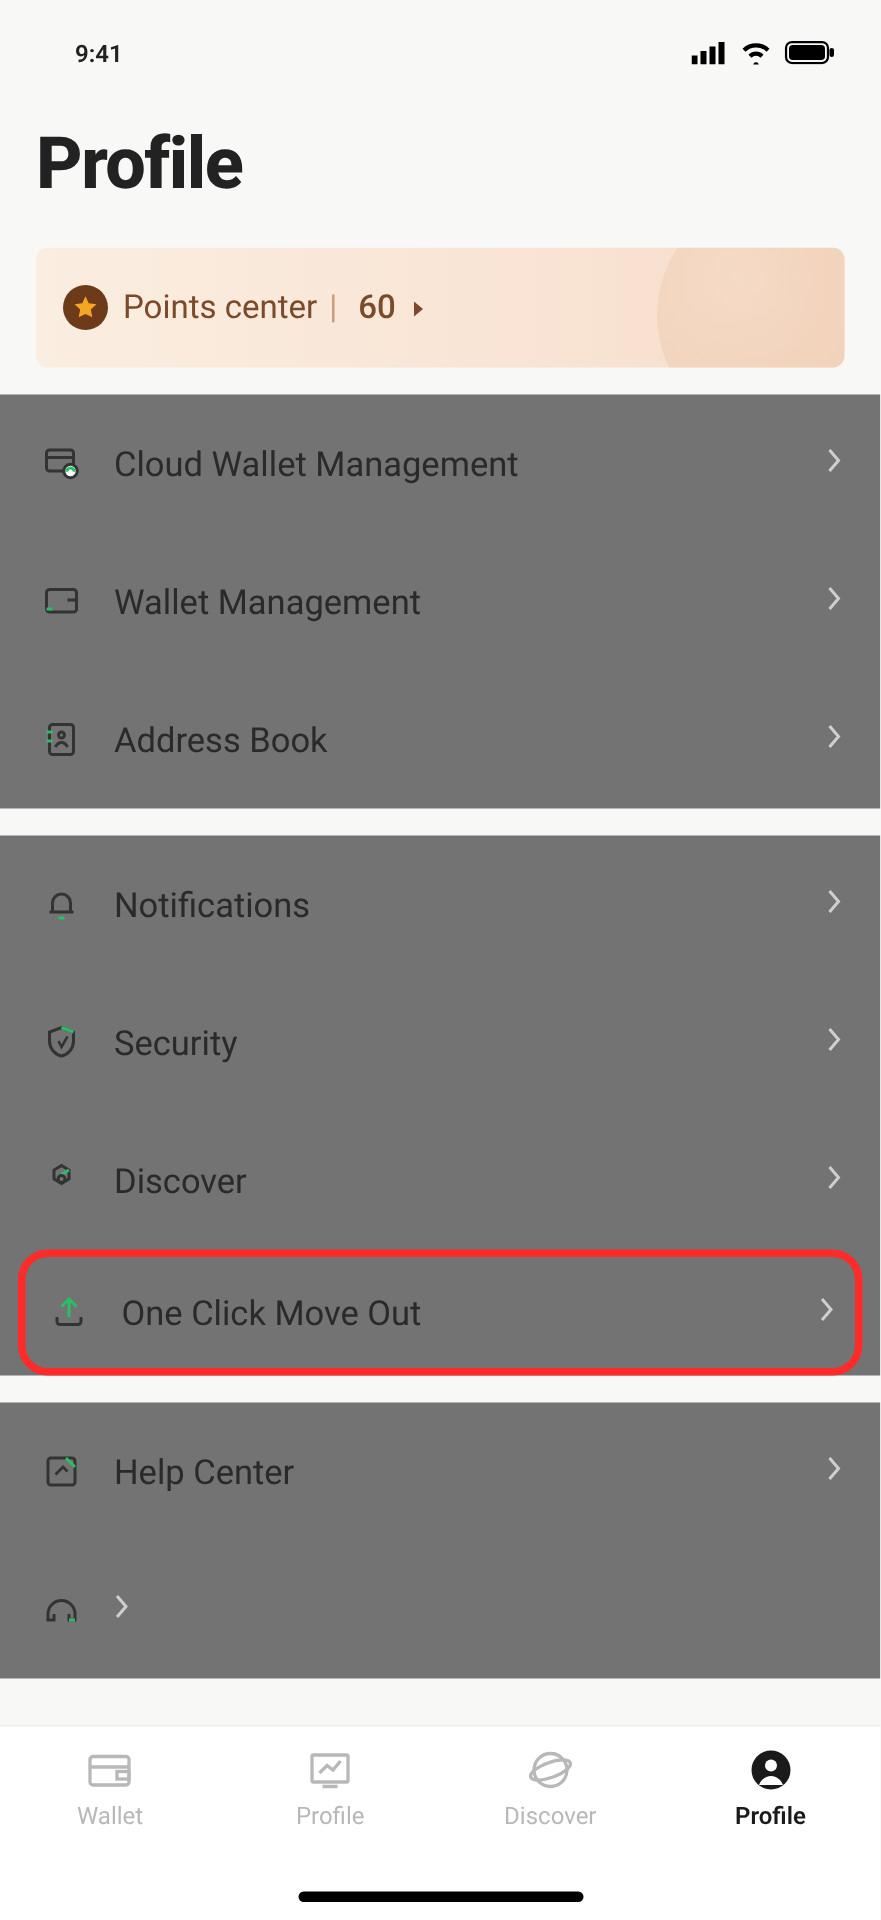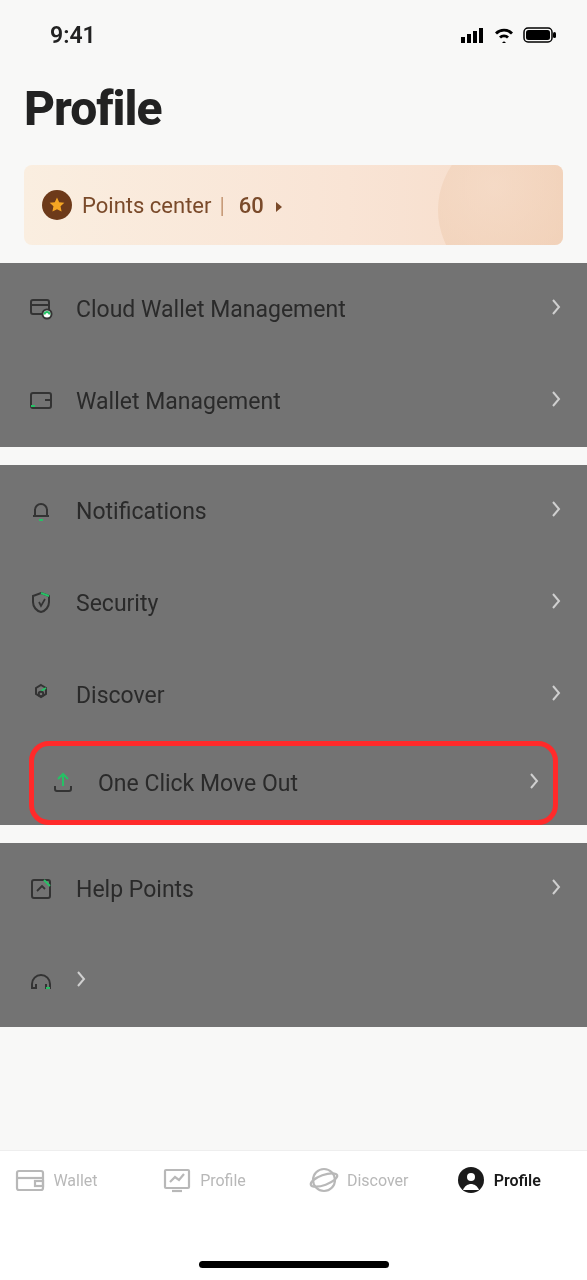--- a/index.html
+++ b/index.html
@@ -1,20 +1,20 @@
 <!DOCTYPE html>
 <html><head>
 <meta charset="utf-8">
 <style>
   * { box-sizing: border-box; margin: 0; padding: 0; }
   html, body { width: 587px; height: 1280px; font-family: -apple-system, BlinkMacSystemFont, "Segoe UI", Roboto, sans-serif; background: #f8f8f7; color: #222; overflow: hidden; }
   .screen { width: 587px; height: 1280px; display: flex; flex-direction: column; position: relative; }
 
   
-  .status-bar { height: 60px; display: flex; align-items: center; justify-content: space-between; padding: 10px 30px 0 50px; font-weight: 600; font-size: 23px; }
+  .status-bar { height: 60px; display: flex; align-items: center; justify-content: space-between; padding: 10px 30px 0 50px; font-weight: 600; font-size: 16px; }
   .status-right { display: flex; align-items: center; gap: 8px; }
   .signal-icon, .wifi-icon, .battery-icon { display: inline-flex; }
 
   
   .page-title { font-size: 48px; font-weight: 800; padding: 20px 24px 28px; letter-spacing: -1px; }
 
   
   .points-banner { margin: 0 24px 18px; height: 80px; border-radius: 8px; background: linear-gradient(90deg, #faeee0 0%, #f9e4d5 60%, #f6dcc9 100%); position: relative; display: flex; align-items: center; padding: 0 18px; overflow: hidden; }
   .points-coin { position: absolute; right: -35px; top: -35px; width: 160px; height: 160px; border-radius: 50%; background: radial-gradient(circle at 35% 35%, #f3d6c0, #eac1a0); opacity: 0.55; }
   .star-badge { width: 30px; height: 30px; border-radius: 50%; background: #6d3a1a; display: flex; align-items: center; justify-content: center; margin-right: 10px; z-index: 1; }
@@ -27,25 +27,25 @@
   
   .content { flex: 1; overflow-y: auto; }
   .group { background: #737373; }
   .group + .group { margin-top: 18px; }
 
   .list-item { display: flex; align-items: center; height: 92px; padding: 0 26px; position: relative; }
   .list-item .item-icon { width: 30px; height: 30px; display: flex; align-items: center; justify-content: center; margin-right: 20px; flex-shrink:0; }
   .list-item .item-label { font-size: 23px; color: #2a2a2a; flex: 1; }
   .list-item .chevron { color: #cfcfcf; }
 
-  .highlight-item { border: 5px solid #ff2a2a; border-radius: 20px; margin: 0 29px; padding-left: 14px; padding-right: 14px; height: 84px; }
+  .highlight-item { border: 5px solid #ff2a2a; border-radius: 20px; margin: 0 12px; padding-left: 14px; padding-right: 14px; height: 84px; }
 
   
   .bottom-nav { height: 130px; background: #fff; border-top: 1px solid #eee; display: flex; justify-content: space-around; align-items: flex-start; padding-top: 14px; }
-  .nav-item { display: flex; flex-direction: row; align-items: center; gap: 6px; color: #b8b8b8; font-size: 16px; width: 120px; }
+  .nav-item { display: flex; flex-direction: column; align-items: center; gap: 6px; color: #b8b8b8; font-size: 16px; width: 120px; }
   .nav-item.active { color: #1a1a1a; font-weight: 600; }
   .nav-icon { width: 34px; height: 30px; display: flex; align-items: center; justify-content: center; }
 
   .home-indicator { position: absolute; bottom: 12px; left: 50%; transform: translateX(-50%); width: 190px; height: 7px; background: #000; border-radius: 4px; }
 
 </style>
 </head>
 <body>
 
 <div class="screen">
@@ -120,20 +120,34 @@
               <rect x="3" y="5" width="20" height="15" rx="2"></rect>
               <path d="M17 12h6"></path>
               <path d="M3 18h4" stroke="#26c165"></path>
             </svg>
         </span>
         <span class="item-label">Wallet Management</span>
         <span class="chevron"><svg width="10" height="18" viewBox="0 0 10 18">
               <path d="M2 2l6 7-6 7" fill="none" stroke="currentColor" stroke-width="2"></path>
             </svg></span>
       </div>
+      <div class="list-item">
+        <span class="item-icon">
+          <svg width="26" height="26" viewBox="0 0 26 26" fill="none" stroke="#333" stroke-width="2">
+              <rect x="5" y="3" width="16" height="20" rx="2"></rect>
+              <path d="M3 8h4M3 14h4" stroke="#26c165"></path>
+              <circle cx="13" cy="10" r="2"></circle>
+              <path d="M9 18c1-2 3-3 4-3s3 1 4 3"></path>
+            </svg>
+        </span>
+        <span class="item-label">Address Book</span>
+        <span class="chevron"><svg width="10" height="18" viewBox="0 0 10 18">
+              <path d="M2 2l6 7-6 7" fill="none" stroke="currentColor" stroke-width="2"></path>
+            </svg></span>
+      </div>
     </div>
 
     <div class="group">
       <div class="list-item">
         <span class="item-icon">
           <svg width="26" height="26" viewBox="0 0 26 26" fill="none" stroke="#333" stroke-width="2">
               <path d="M7 18V12a6 6 0 0 1 12 0v6M5 18h16"></path>
               <path d="M11 22h4" stroke="#26c165"></path>
             </svg>
         </span>
@@ -184,21 +198,21 @@
 
     <div class="group">
       <div class="list-item">
         <span class="item-icon">
           <svg width="26" height="26" viewBox="0 0 26 26" fill="none" stroke="#333" stroke-width="2">
               <rect x="4" y="4" width="18" height="18" rx="2"></rect>
               <path d="M16 4l6 6" stroke="#26c165"></path>
               <path d="M9 15l5-5 3 3" stroke-width="1.8"></path>
             </svg>
         </span>
-        <span class="item-label">Help Points</span>
+        <span class="item-label">Help Center</span>
         <span class="chevron"><svg width="10" height="18" viewBox="0 0 10 18">
               <path d="M2 2l6 7-6 7" fill="none" stroke="currentColor" stroke-width="2"></path>
             </svg></span>
       </div>
       <div class="list-item">
         <span class="item-icon">
           <svg width="26" height="26" viewBox="0 0 26 26" fill="none" stroke="#333" stroke-width="2">
               <path d="M4 16a9 9 0 0 1 18 0"></path>
               <path d="M4 16v4h4v-4M22 16v4h-4v-4"></path>
               <path d="M18 20h4" stroke="#26c165"></path>

